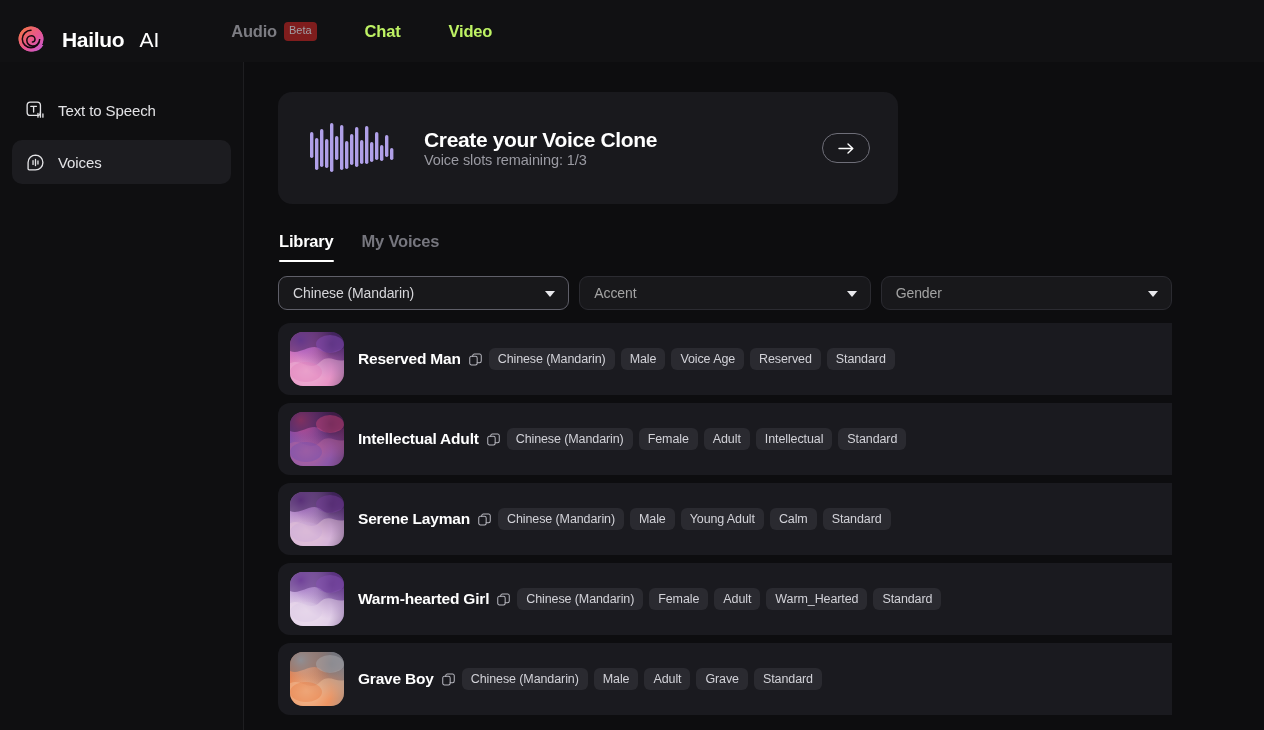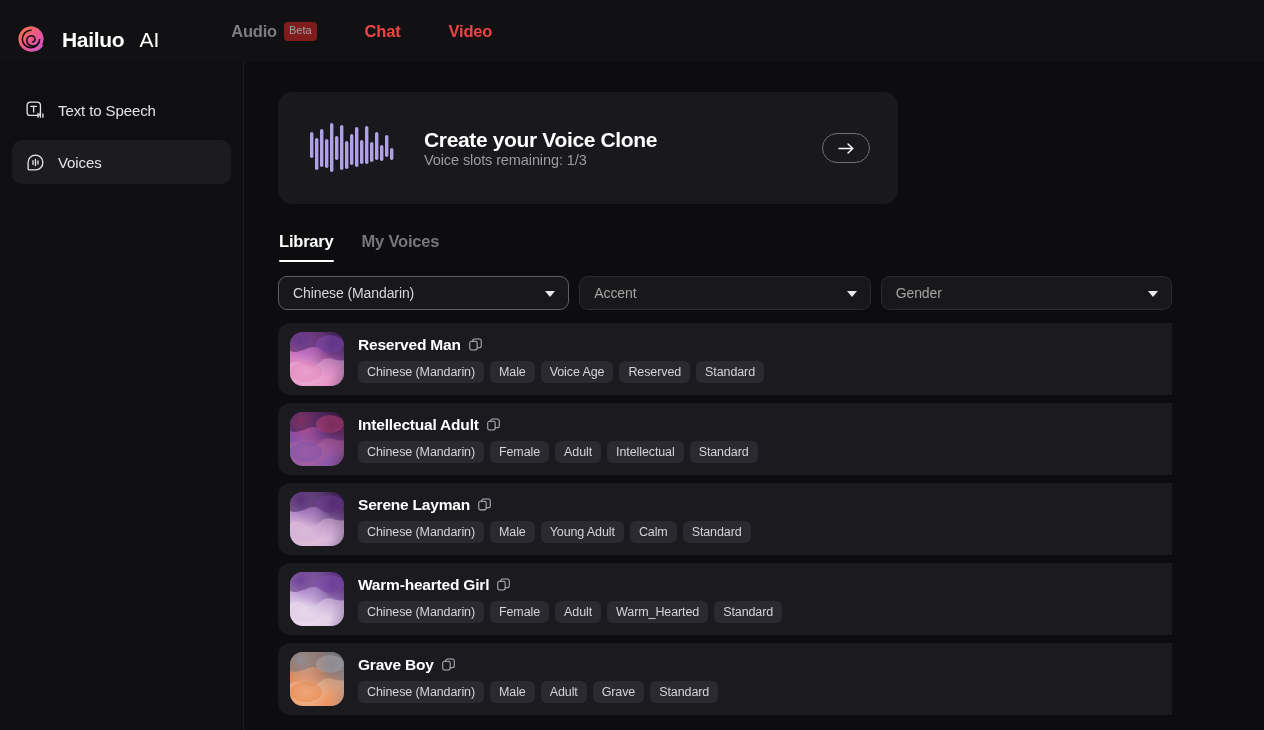--- a/index.html
+++ b/index.html
@@ -21,21 +21,21 @@
   }
   .brand { display: flex; align-items: flex-end; gap: 18px; margin-top: 16px; }
   .brand-logo { width: 26px; height: 26px; display:block; }
   .brand-name {
     font-size: 21px; font-weight: bold; color: #ffffff;
     letter-spacing: -0.3px;
   }
   .brand-ai { font-size: 21px; font-weight: 400; color: #ffffff; margin-left: -3px; }
   .nav-links { display: flex; align-items: center; margin-left: 48px; gap: 0; text-align: center; }
   .nav-link {
-    font-size: 16.5px; font-weight: bold; color: #ef4444;
+    font-size: 16.5px; font-weight: bold; color: #bef264;
     padding: 0 24px; display: flex; align-items: center; gap: 7px;
     cursor: pointer; text-decoration: none; letter-spacing: -0.2px;
   }
   .nav-link.muted { color: #7c7c82; }
   .beta-badge {
     font-size: 11px; font-weight: 500; color: #a0a0a6;
     background: #7f1d1d; border-radius: 4px;
     padding: 2px 5px 5px; letter-spacing: 0;
   }
 
@@ -121,21 +121,21 @@
     height: 72px; width: 1000px;
     background: #1a1a1f; border-radius: 12px;
     display: flex; align-items: center; padding: 0 12px;
     cursor: pointer; flex: 0 0 auto;
   }
   .avatar {
     width: 54px; height: 54px; border-radius: 13px;
     flex: 0 0 auto; margin-right: 14px; overflow: hidden;
   }
   .avatar svg { display: block; width: 54px; height: 54px; }
-  .voice-info { display: flex; flex-direction: column; gap: 7px; }
+  .voice-info { display: flex; flex-direction: row; gap: 7px; }
   .voice-name-row { display: flex; align-items: center; gap: 8px; }
   .voice-name {
     font-size: 15.5px; font-weight: bold; color: #ffffff;
     letter-spacing: -0.2px;
   }
   .copy-ico { width: 13px; height: 13px; display: block; cursor: pointer; }
   .tags { display: flex; gap: 6px; align-items: center; }
   .tag {
     height: 22px; padding: 0 9px; border-radius: 6px;
     background: #2a2a30; color: #d2d2d8; font-size: 12.5px;

